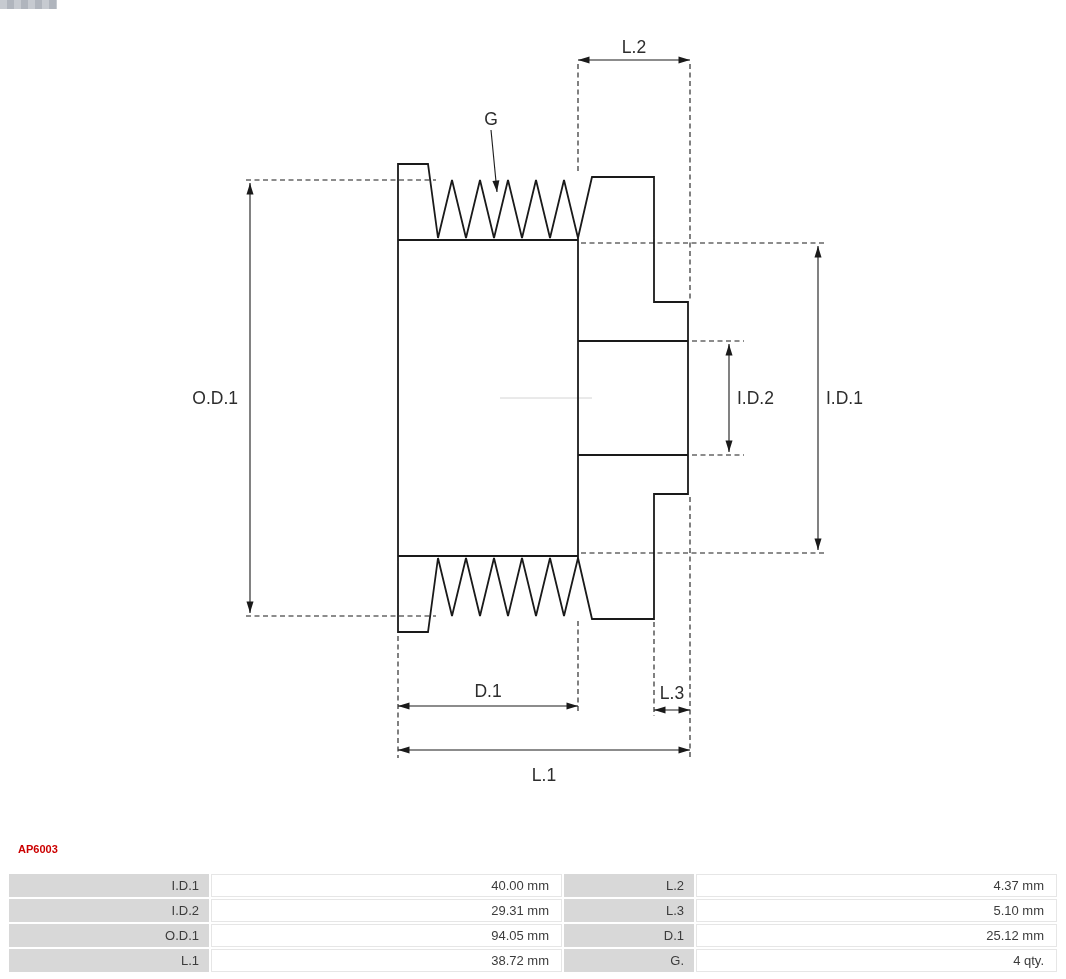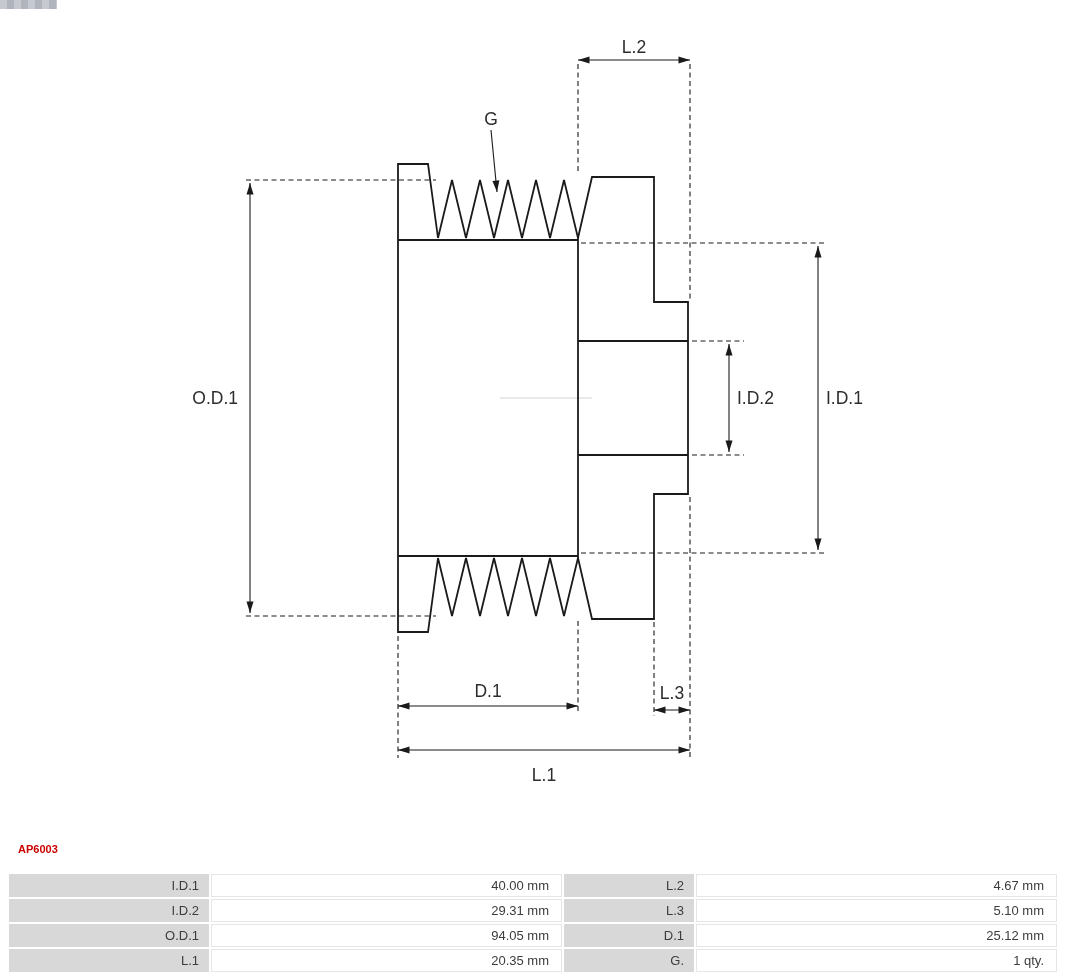--- a/index.html
+++ b/index.html
@@ -139,37 +139,37 @@
         <col style="width:200px">
           <col style="width:351px">
         <col style="width:130px">
           <col>
       </colgroup>
       <tbody>
         <tr>
           <td class="lbl">I.D.1</td>
           <td class="val">40.00 mm</td>
           <td class="lbl">L.2</td>
-          <td class="val">4.67 mm</td>
+          <td class="val">4.37 mm</td>
         </tr>
         <tr>
           <td class="lbl">I.D.2</td>
           <td class="val">29.31 mm</td>
           <td class="lbl">L.3</td>
           <td class="val">5.10 mm</td>
         </tr>
         <tr>
           <td class="lbl">O.D.1</td>
           <td class="val">94.05 mm</td>
           <td class="lbl">D.1</td>
           <td class="val">25.12 mm</td>
         </tr>
         <tr>
           <td class="lbl">L.1</td>
-          <td class="val">20.35 mm</td>
+          <td class="val">38.72 mm</td>
           <td class="lbl">G.</td>
-          <td class="val">1 qty.</td>
+          <td class="val">4 qty.</td>
         </tr>
       </tbody>
     </table>
   </div>
 
 </div>
 
 </body></html>

